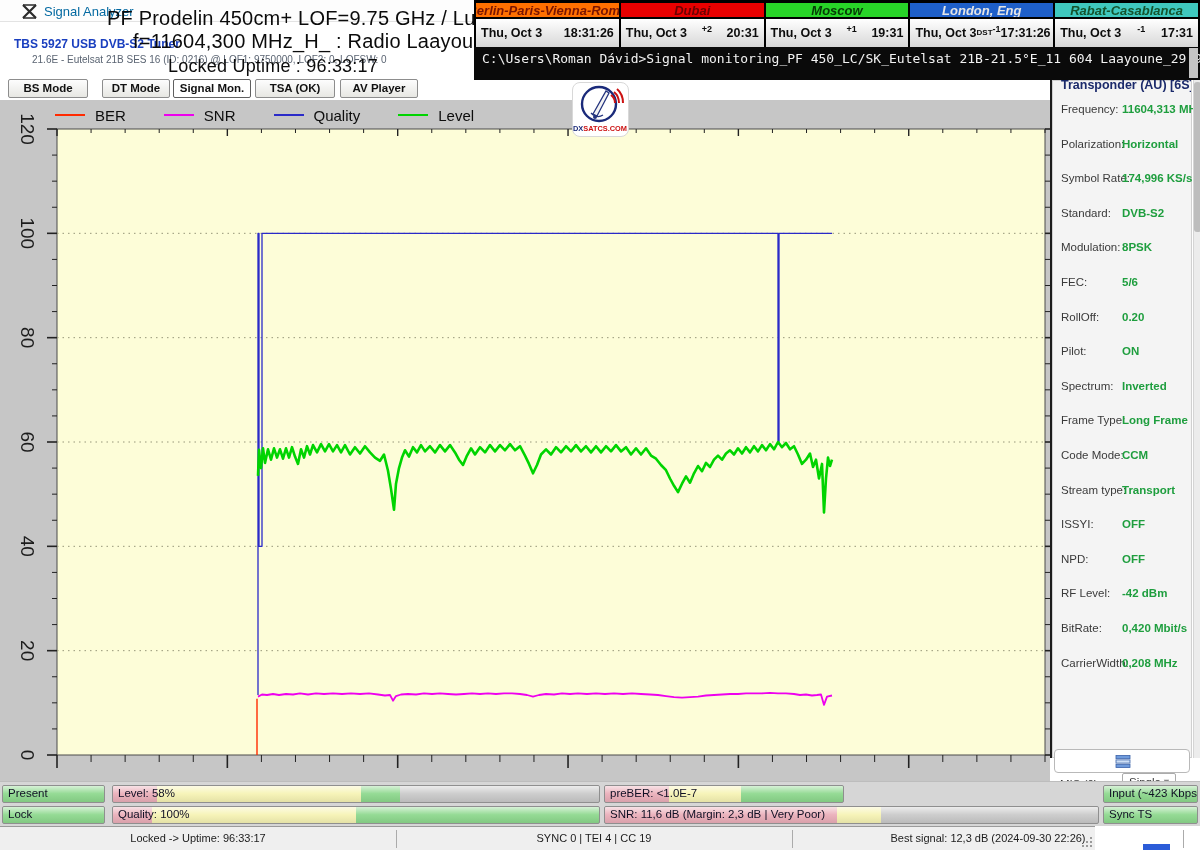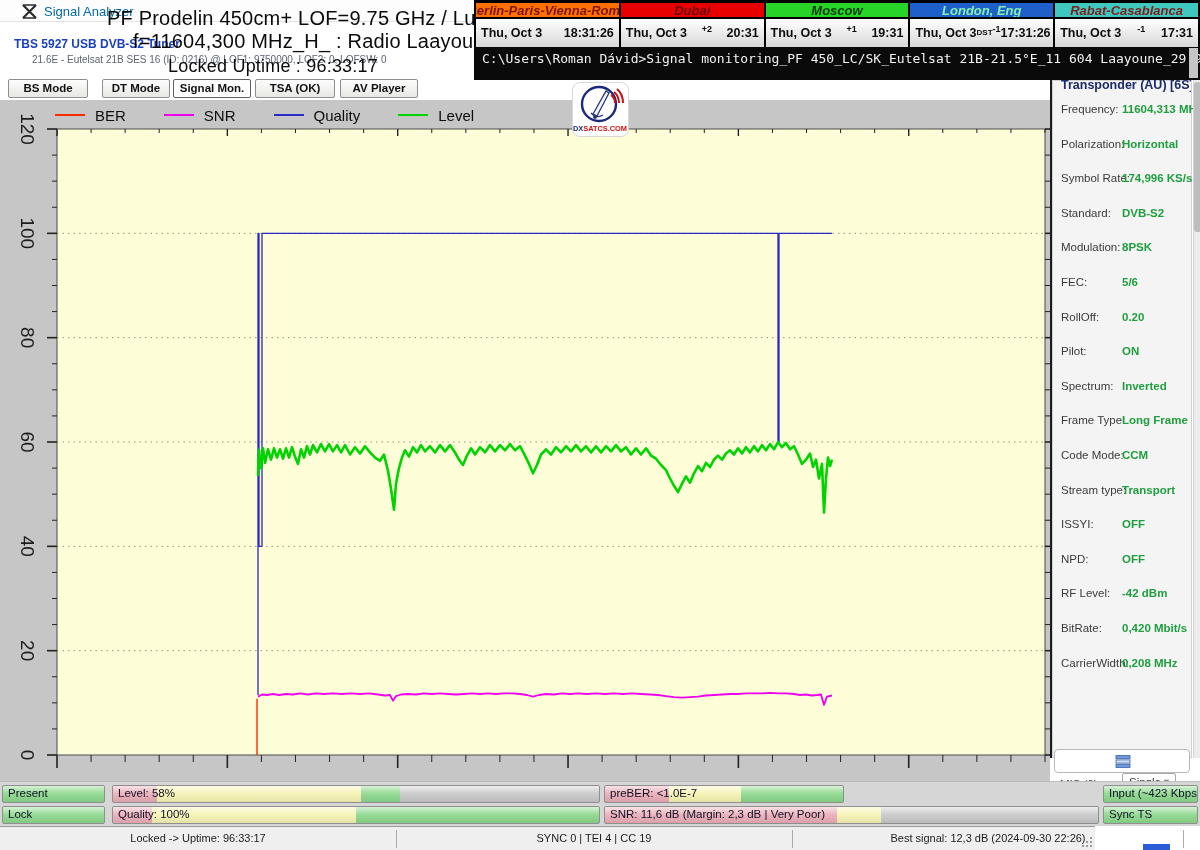--- a/index.html
+++ b/index.html
@@ -124,29 +124,29 @@
       </div>
       <div class="clock-cell">
         <div class="clock-head" style="background: rgb(40, 212, 40); color: rgb(6, 58, 6);">Moscow</div>
         <div class="clock-time">
           <span class="clock-date">Thu, Oct 3</span>
           <span class="clock-off"><span>+1</span></span>
           <span class="clock-t">19:31</span>
         </div>
       </div>
       <div class="clock-cell">
-        <div class="clock-head" style="background: rgb(30, 95, 201); color: #86efac;">London, Eng</div>
+        <div class="clock-head" style="background: rgb(30, 95, 201); color: #e5e5e5;">London, Eng</div>
         <div class="clock-time">
           <span class="clock-date">Thu, Oct 3</span>
           <span class="clock-off"><span class="dst">DST</span><span>-1</span></span>
           <span class="clock-t">17:31:26</span>
         </div>
       </div>
       <div class="clock-cell">
-        <div class="clock-head" style="background: rgb(63, 200, 190); color: #7f1d1d;">Rabat-Casablanca</div>
+        <div class="clock-head" style="background: rgb(63, 200, 190); color: #14532d;">Rabat-Casablanca</div>
         <div class="clock-time">
           <span class="clock-date">Thu, Oct 3</span>
           <span class="clock-off"><span>-1</span></span>
           <span class="clock-t">17:31</span>
         </div>
       </div>
     </div>
 
   <div id="console">
     <div id="console-text">C:\Users\Roman Dávid&gt;Signal monitoring_PF 450_LC/SK_Eutelsat 21B-21.5°E_11 604 Laayoune_29.9.2024+</div>

